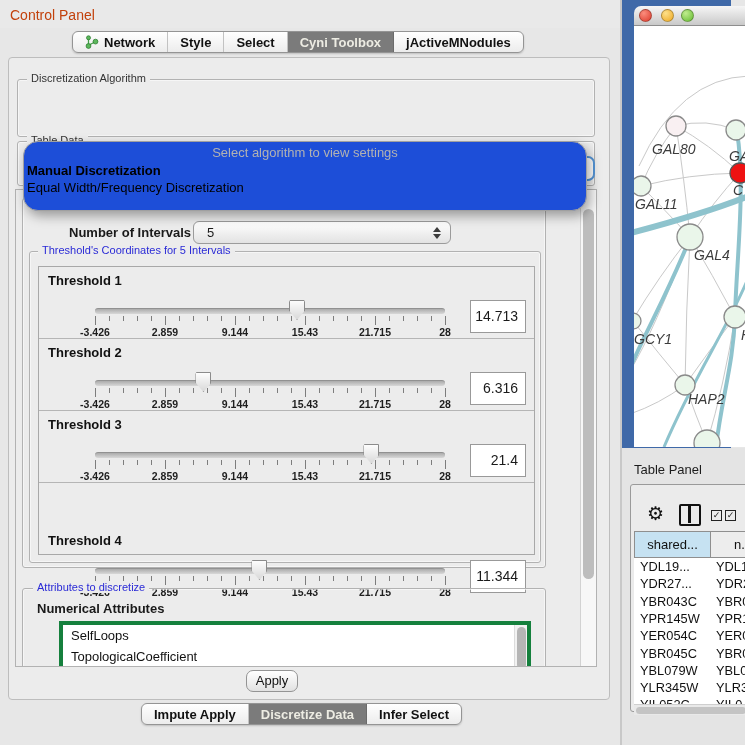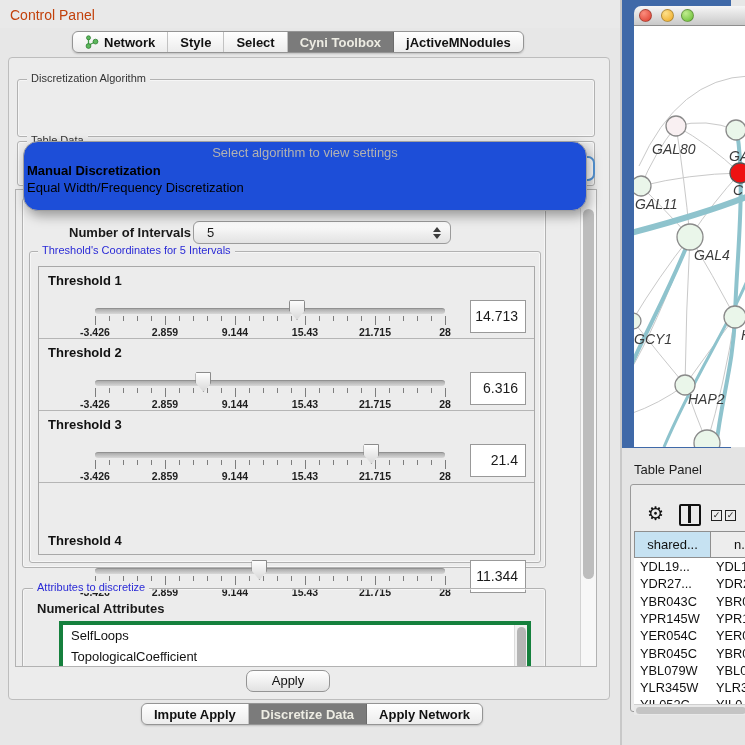--- a/index.html
+++ b/index.html
@@ -57,21 +57,21 @@
   .tick.major { height:9px; }
   .ticklab { position:absolute; top:26px; transform:translateX(-50%); font-size:10.5px; font-weight:bold; color:#1e1e1e; white-space:nowrap; }
   .t-val { position:absolute; left:431px; top:33px; width:56px; height:33px; background:#ffffff; border:1px solid #999; font-size:14px; text-align:right; line-height:31px; padding-right:7px; }
 
   
   #attr-list { position:absolute; left:36px; top:32px; width:472px; height:62px; background:#ffffff; border:4px solid #15803d; overflow:hidden; }
   .list-item { font-size:13px; height:21px; line-height:21px; padding-left:8px; color:#111; }
   #list-scrollbar { position:absolute; right:0; top:0; width:13px; height:60px; background:#f2f2f2; border-left:1px solid #dcdcdc; }
   #list-thumb { position:absolute; left:2px; top:2px; width:9px; height:42px; background:#b5b5b5; border-radius:5px; }
 
-  #apply-btn { position:absolute; left:237px; top:612px; width:84px; height:22px; background:linear-gradient(#ffffff,#e2e2e2); border:1px solid #949494; border-radius:7px; font-size:13px; text-align:center; line-height:20px; color:#111; }
+  #apply-btn { position:absolute; left:237px; top:612px; width:52px; height:22px; background:linear-gradient(#ffffff,#e2e2e2); border:1px solid #949494; border-radius:7px; font-size:13px; text-align:center; line-height:20px; color:#111; }
 
   
   #divider { position:absolute; left:620px; top:0; width:2px; height:745px; background:#c8c8c8; }
   #desktop { position:absolute; left:622px; top:0; width:109px; height:450px; background:#3f69a8;font-style:italic; }
   #mac-titlebar { position:absolute; left:12px; top:6px; width:120px; height:20px; background:linear-gradient(#f6f6f6,#c9c9c9); border-bottom:1px solid #8e8e8e; border-radius:7px 0 0 0; }
   .light { position:absolute; top:3px; width:13px; height:13px; border-radius:50%; border:1px solid rgba(0,0,0,.28); }
   #light-red    { left:5px;  background:radial-gradient(circle at 35% 30%, #fb8d7d, #dd3b2c); }
   #light-yellow { left:27px; background:radial-gradient(circle at 35% 30%, #fde08a, #eea821); }
   #light-green  { left:47px; background:radial-gradient(circle at 35% 30%, #c0ec8e, #64bb30); }
   #net-canvas { position:absolute; left:12px; top:26px; width:120px; height:421px; background:#ffffff; overflow:hidden; }
@@ -360,21 +360,21 @@
   </div>
 
   <div class="segbar" style="left:141px; top:703px;">
       <div class="seg">
         <span>Impute Apply</span>
       </div>
       <div class="seg sel">
         <span>Discretize Data</span>
       </div>
       <div class="seg">
-        <span>Apply Network</span>
+        <span>Infer Select</span>
       </div>
     </div>
 </div>
 
 <div id="divider"></div>
 
 <div id="desktop">
   <div id="mac-titlebar">
     <span id="light-red" class="light"></span>
     <span id="light-yellow" class="light"></span>

